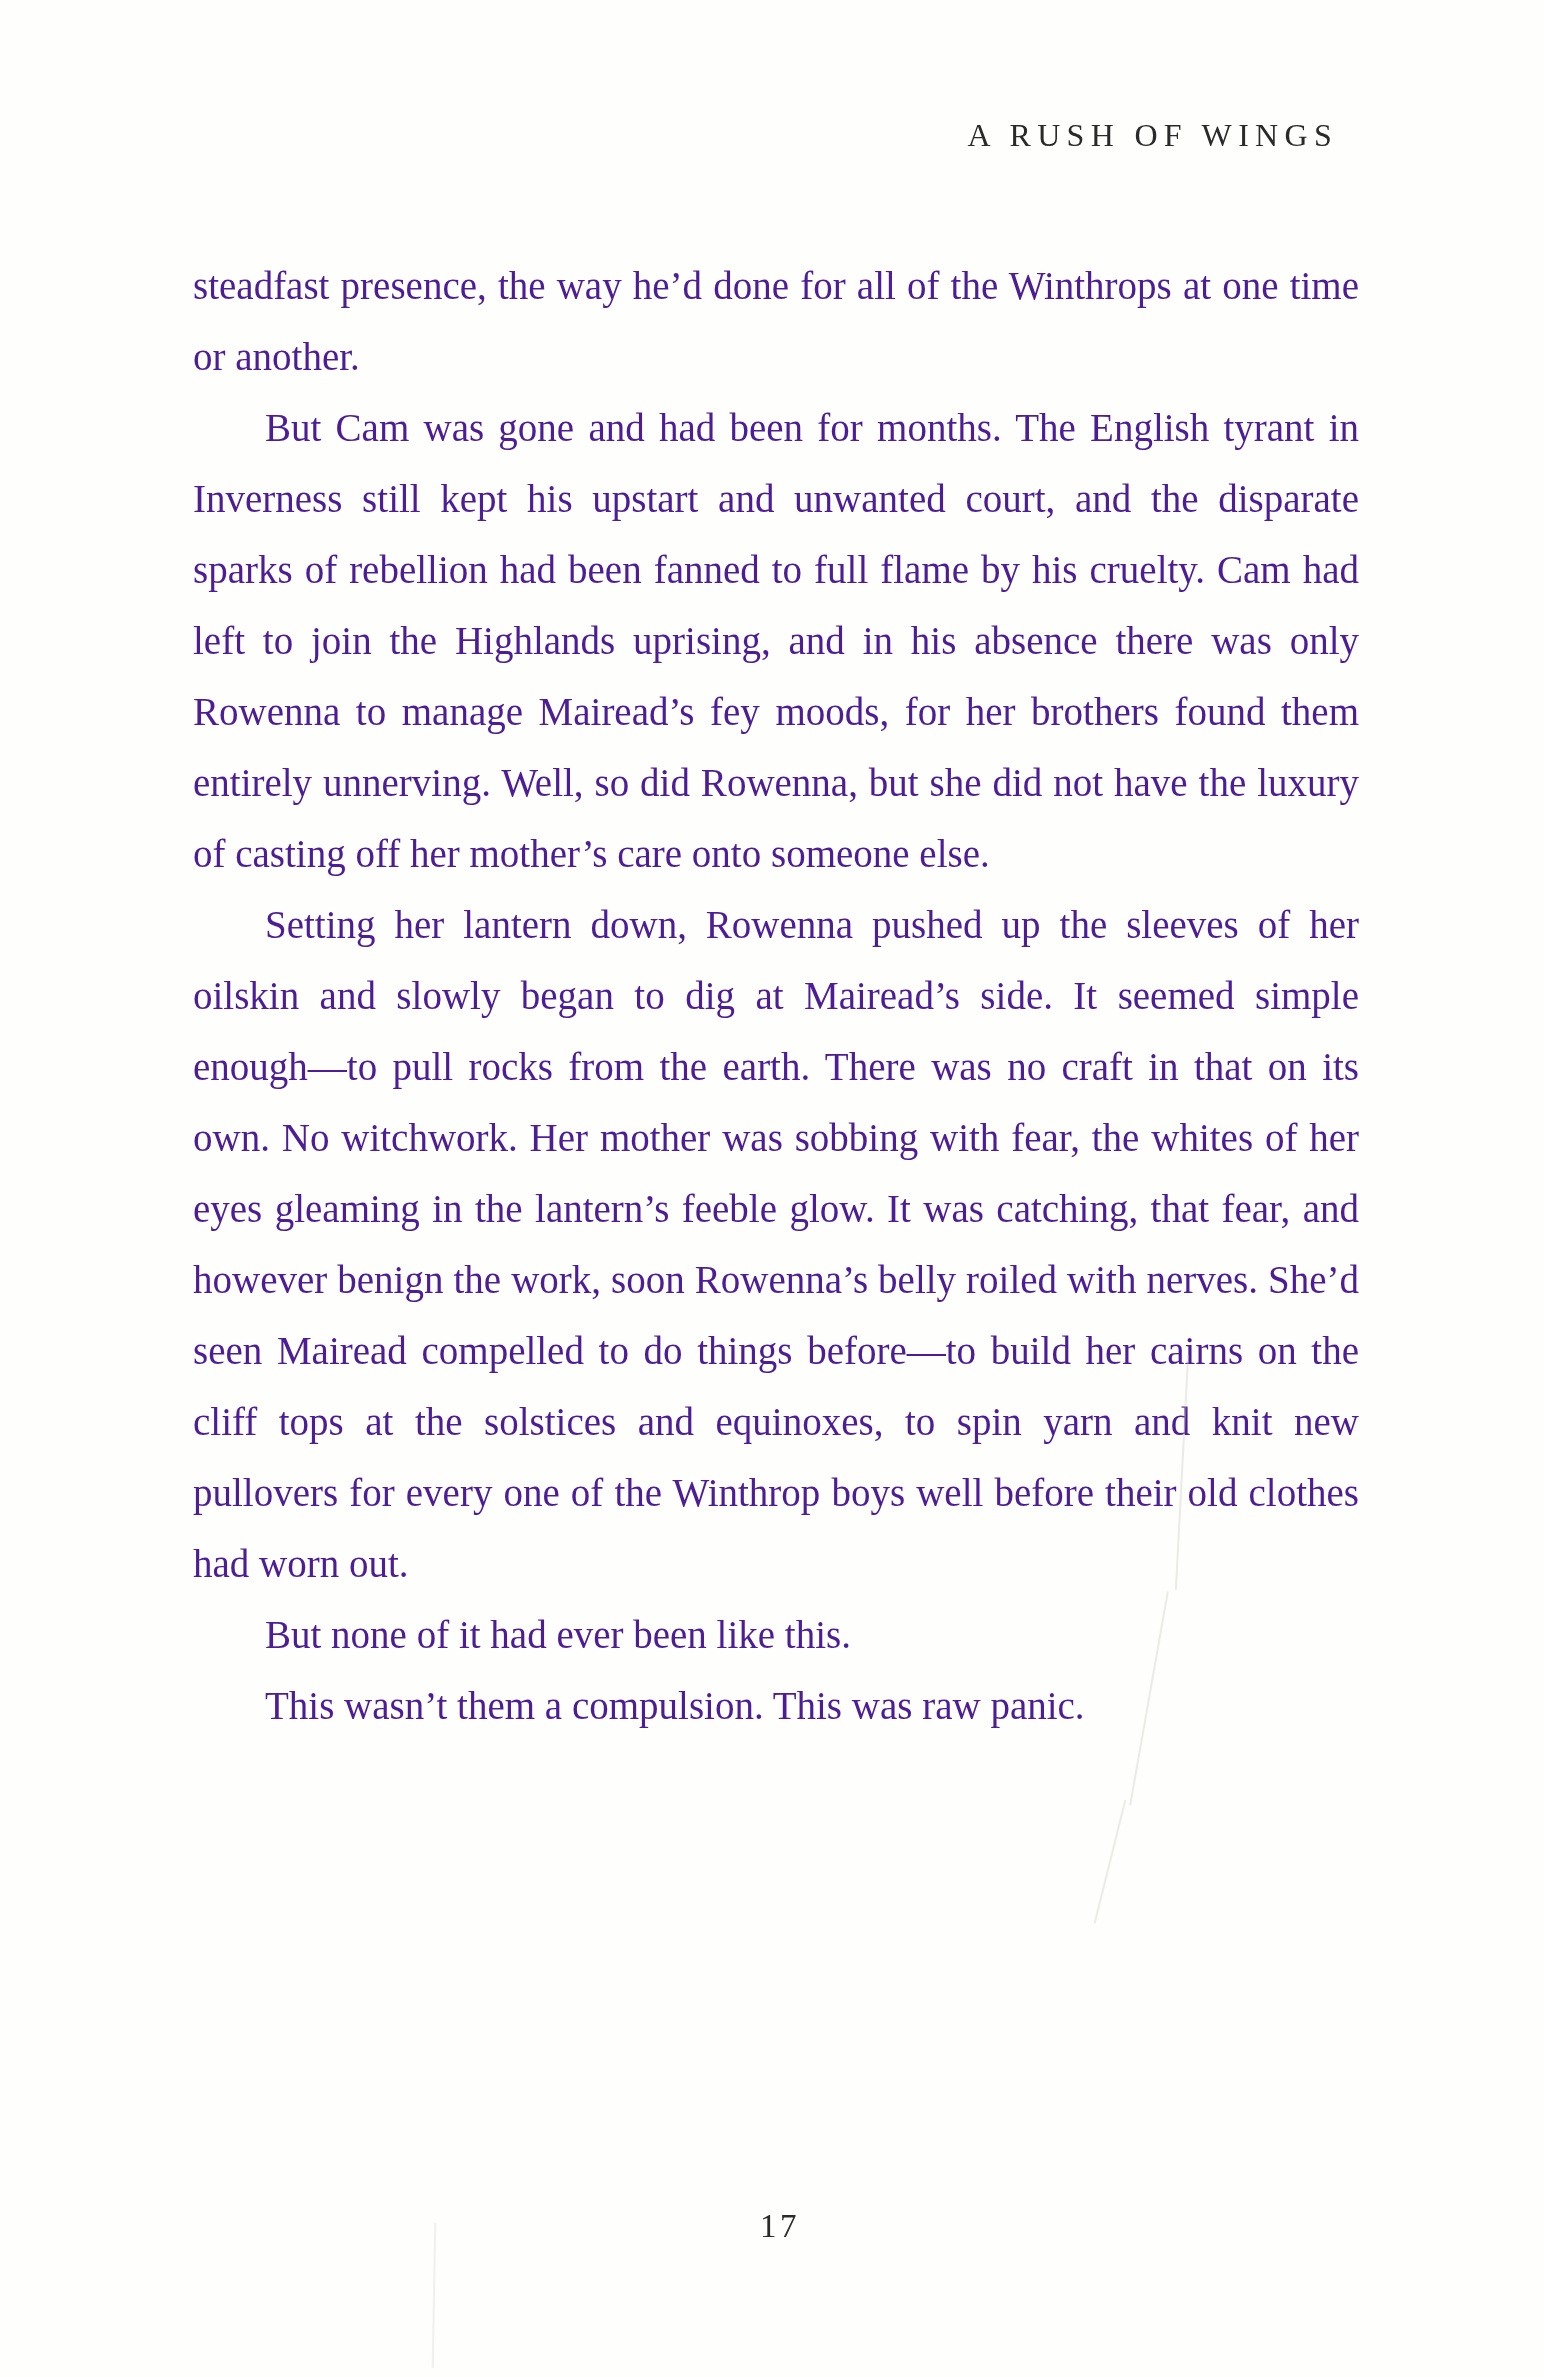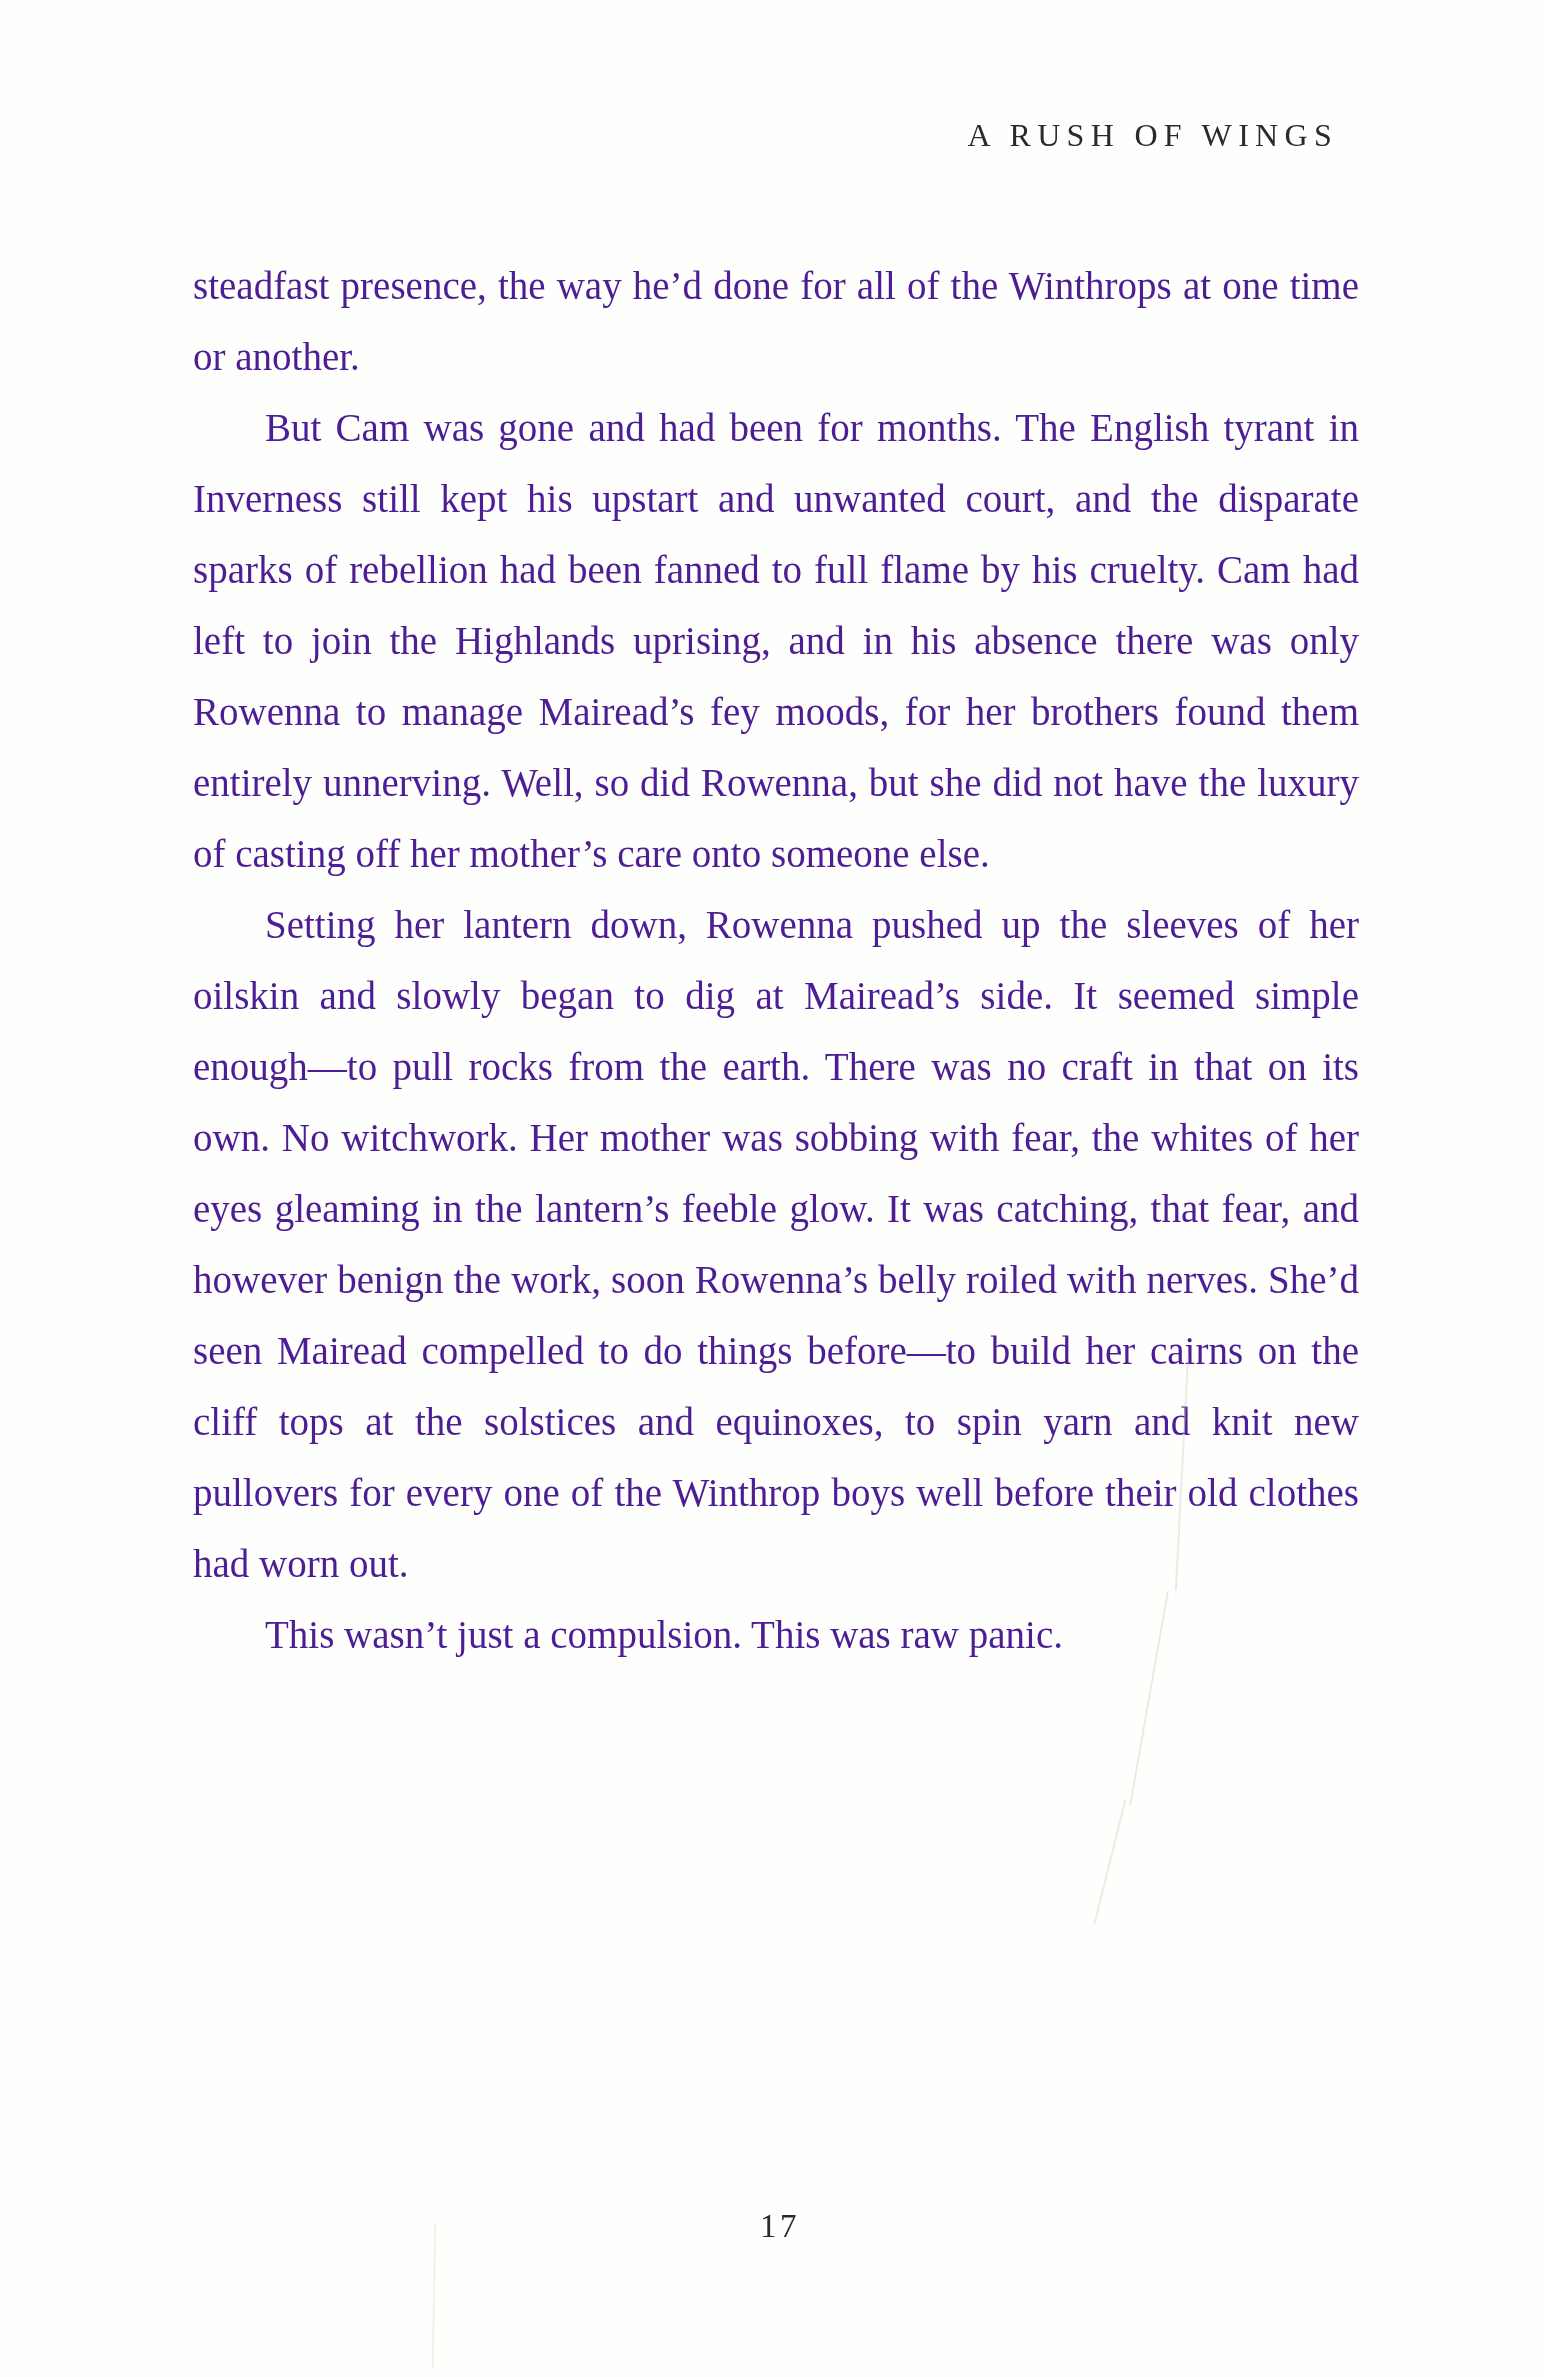--- a/index.html
+++ b/index.html
@@ -88,21 +88,22 @@
 </head>
 <body>
 
 <div class="page">
   <div class="running-head">A RUSH OF WINGS</div>
 
   <div class="body-text">
     <p>steadfast presence, the way he’d done for all of the Winthrops at one time or another.</p>
     <p class="indent">But Cam was gone and had been for months. The English tyrant in Inverness still kept his upstart and unwanted court, and the disparate sparks of rebellion had been fanned to full flame by his cruelty. Cam had left to join the Highlands uprising, and in his absence there was only Rowenna to manage Mairead’s fey moods, for her brothers found them entirely unnerving. Well, so did Rowenna, but she did not have the luxury of casting off her mother’s care onto someone else.</p>
     <p class="indent">Setting her lantern down, Rowenna pushed up the sleeves of her oilskin and slowly began to dig at Mairead’s side. It seemed simple enough—to pull rocks from the earth. There was no craft in that on its own. No witchwork. Her mother was sobbing with fear, the whites of her eyes gleaming in the lantern’s feeble glow. It was catching, that fear, and however benign the work, soon Rowenna’s belly roiled with nerves. She’d seen Mairead com­pelled to do things before—to build her cairns on the cliff tops at the solstices and equinoxes, to spin yarn and knit new pullovers for every one of the Winthrop boys well before their old clothes had worn out.</p>
-    <p class="indent">This wasn’t just a compulsion. This was raw panic.</p>
+    <p class="indent">But none of it had ever been like this.</p>
+    <p class="indent">This wasn’t them a compulsion. This was raw panic.</p>
   </div>
 
   <div class="page-number">17</div>
 
   <div class="crease c1"></div>
   <div class="crease c2"></div>
   <div class="crease c3"></div>
   <div class="crease c4"></div>
 </div>
 

